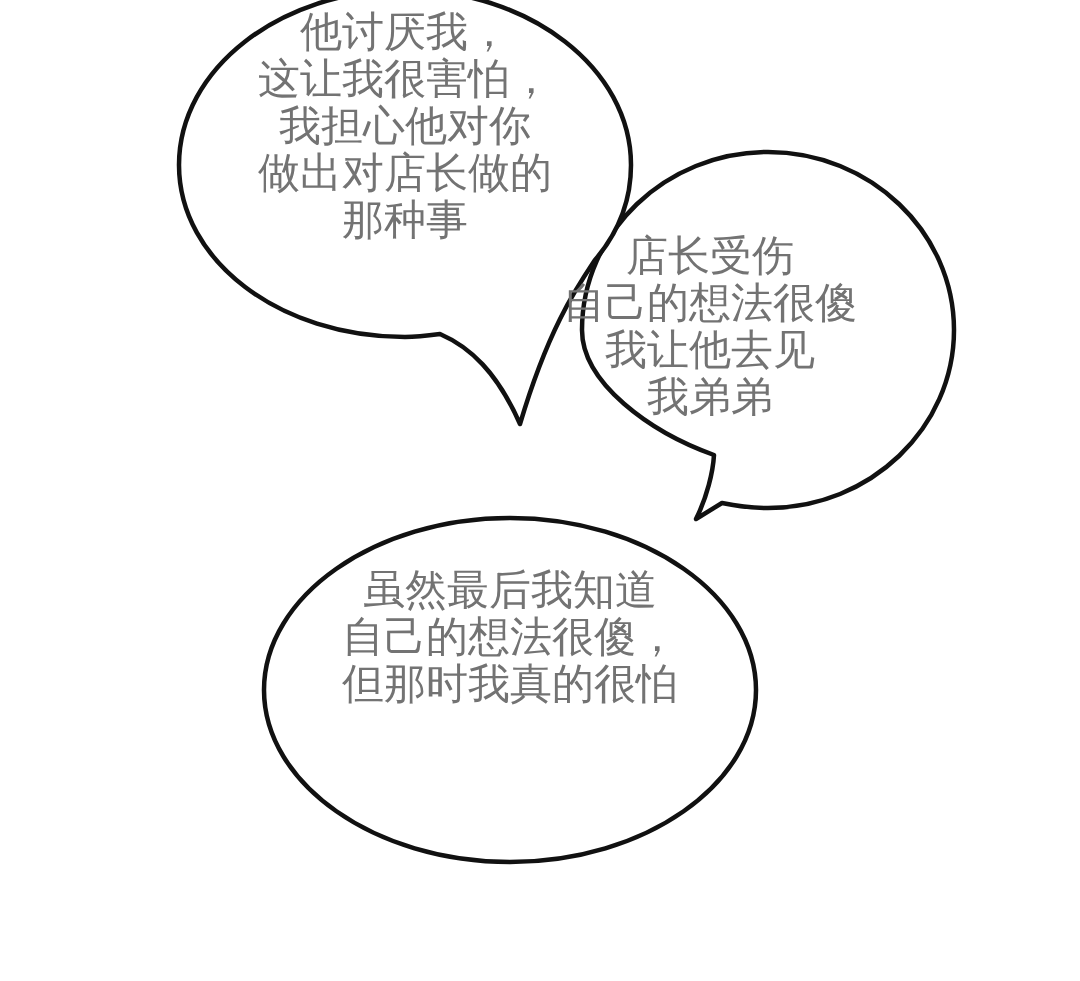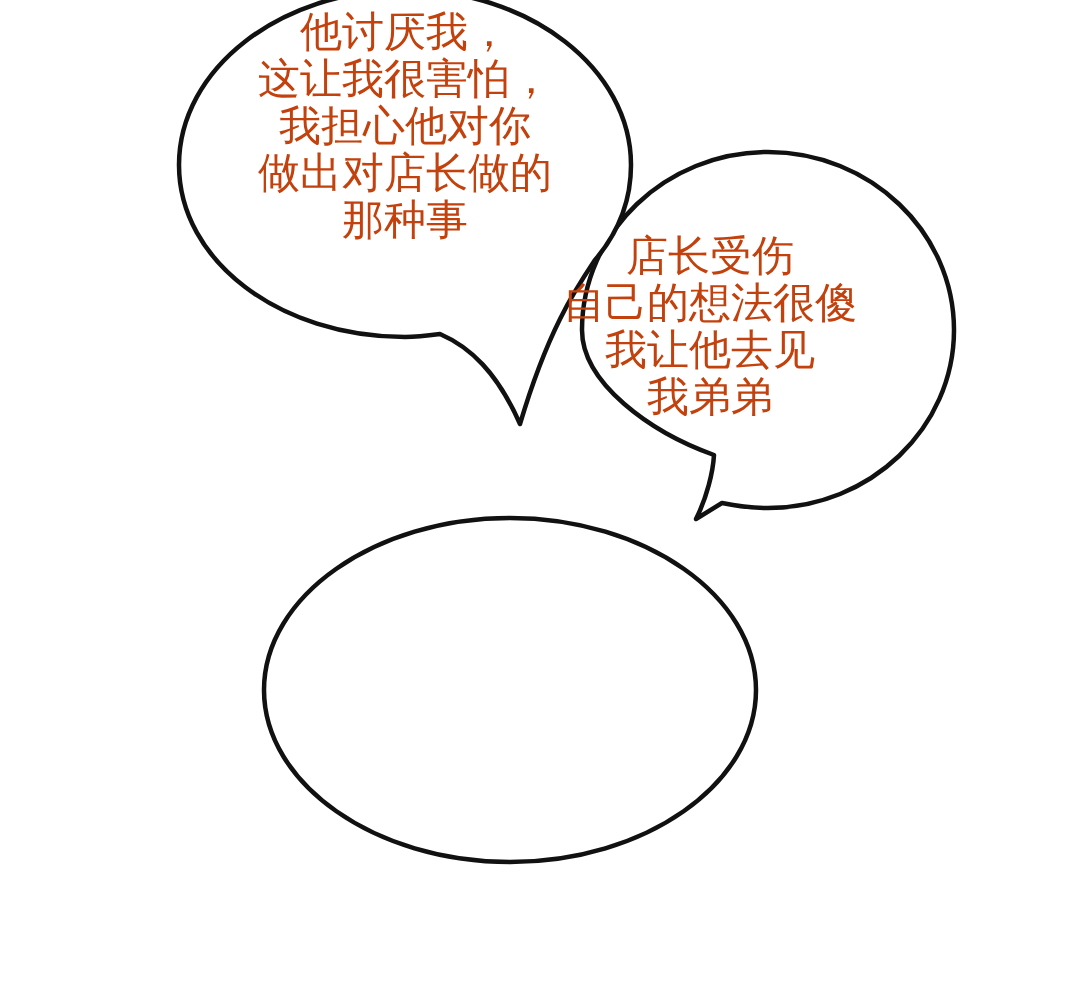--- a/index.html
+++ b/index.html
@@ -18,21 +18,21 @@
   #bubble-art {
     position: absolute;
     left: 0;
     top: 0;
     width: 1080px;
     height: 981px;
   }
   .bubble-text {
     position: absolute;
     text-align: center;
-    color: #c2410c;
+    color: #737373;
     font-family: "DejaVu Sans", "Liberation Sans", sans-serif;
     font-size: 42px;
     line-height: 47px;
     font-weight: 400;
     letter-spacing: 0px;
     white-space: pre-line;
     -webkit-font-smoothing: antialiased;
   }
   #bubble-1-text {
     left: 180px;
@@ -95,14 +95,17 @@
 这让我很害怕，
 我担心他对你
 做出对店长做的
 那种事</div>
 
   <div class="bubble-text" id="bubble-2-text">店长受伤
 自己的想法很傻
 我让他去见
 我弟弟</div>
 
+  <div class="bubble-text" id="bubble-3-text">虽然最后我知道
+自己的想法很傻，
+但那时我真的很怕</div>
 
 </div>
 
 </body></html>

